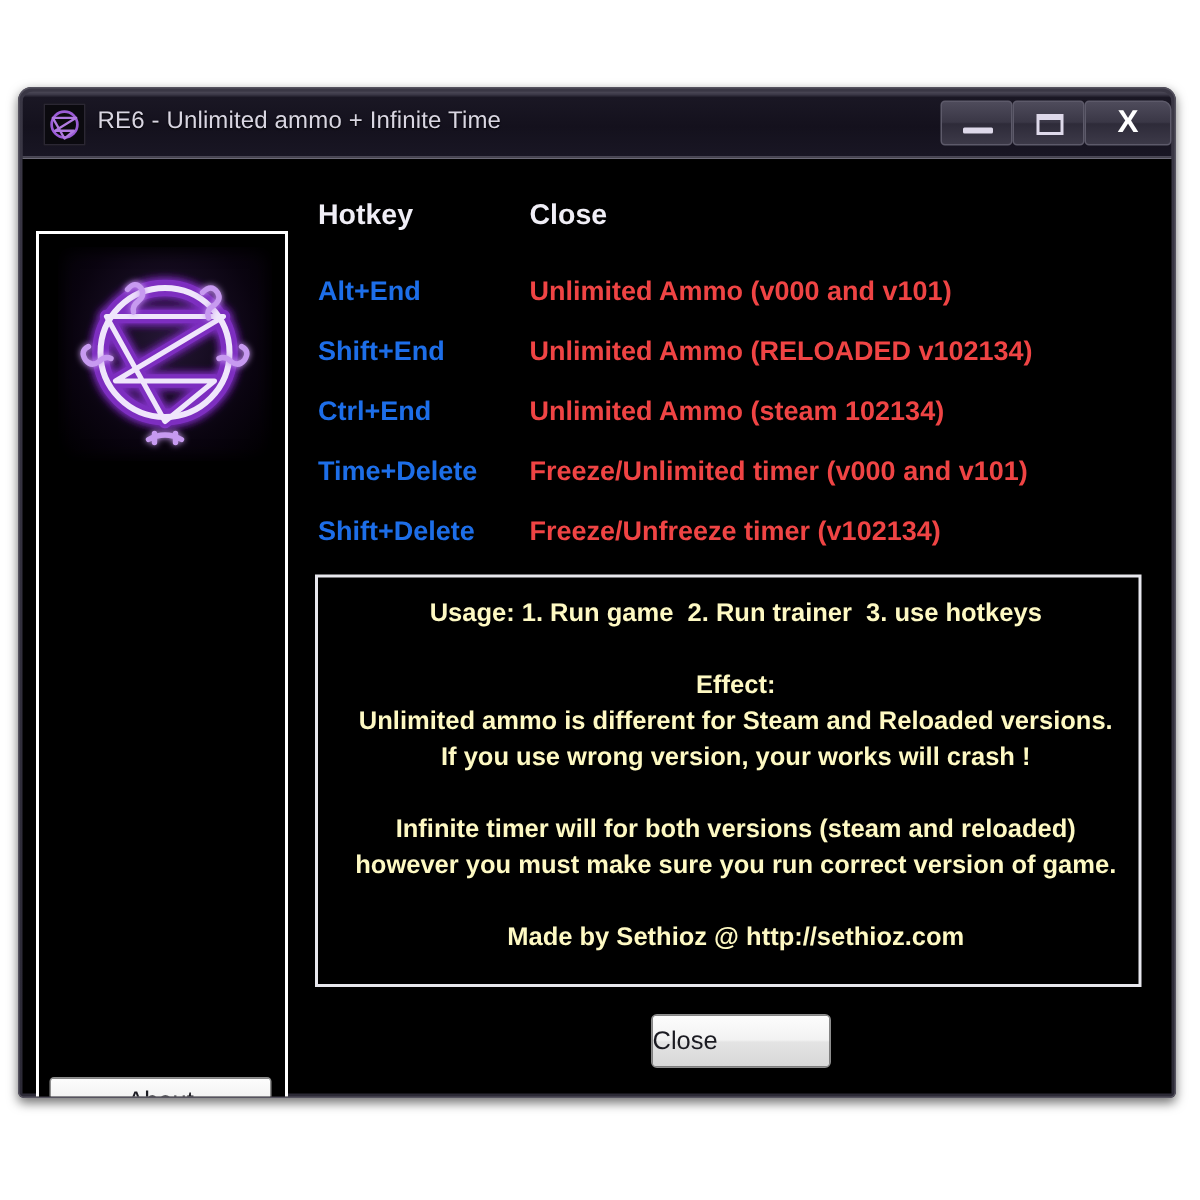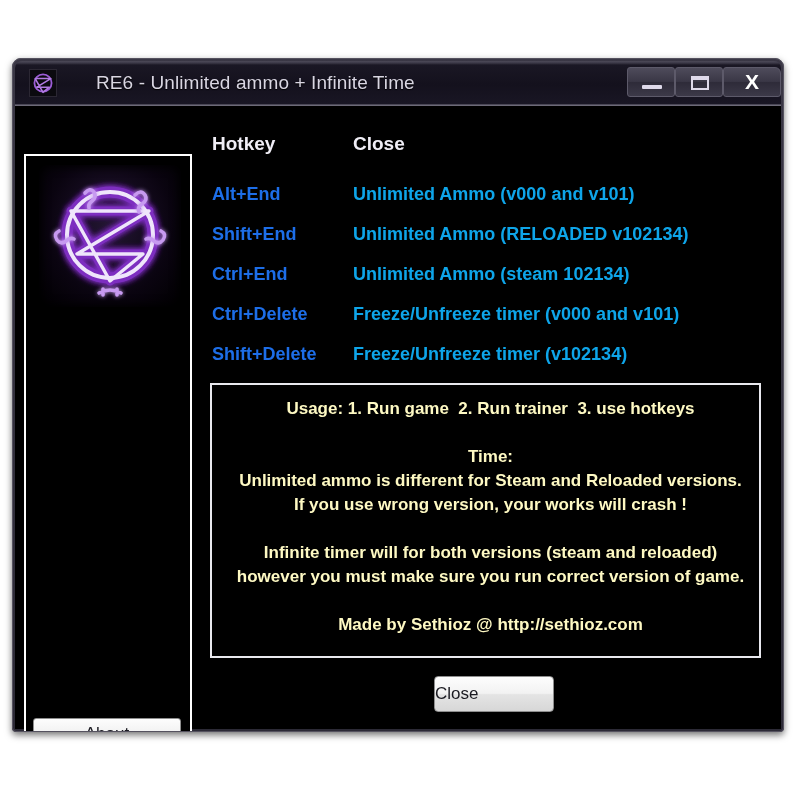--- a/index.html
+++ b/index.html
@@ -52,26 +52,25 @@
     position: absolute;
     left: 14px; top: 8px;
     width: 28px; height: 28px;
     background: #0b0a0f;
     border: 1px solid #2b2733;
     box-sizing: border-box;
   }
   #title-text {
     position: absolute;
     left: 50px; top: 11px;
-    font-size: 19px;
+    font-size: 16px;
     color: #d9d6e2;
     letter-spacing: 0.1px;
     white-space: nowrap;
     text-shadow: 0 1px 1px #000;
-    margin-left: 31px;
   }
 
   .winbtn {
     position: absolute;
     top: 6px;
     height: 30px;
     border-radius: 3px;
     background: linear-gradient(180deg, #4e4b5b 0%, #3a3746 48%, #2e2b39 52%, #3c3948 100%);
     border: 1px solid #5d5a6a;
     box-sizing: border-box;
@@ -158,21 +157,21 @@
   #hdr-effect { left: 155px; top: 19px; }
 
   .hk-row { position: absolute; left: 0; width: 100%; height: 24px; }
   .hk-key {
     position: absolute; left: 14px; top: 0;
     font-size: 18px; font-weight: bold; color: #1d6ee8;
     white-space: nowrap;
   }
   .hk-eff {
     position: absolute; left: 155px; top: 0;
-    font-size: 18px; font-weight: bold; color: #0ea5e9;
+    font-size: 18px; font-weight: bold; color: #ef4444;
     white-space: nowrap;
   }
 
   
   #notes {
     position: absolute;
     left: 12px; top: 269px;
     width: 551px; height: 275px;
     background: #000000;
     border: 2px solid #e8e8ee;
@@ -281,33 +280,33 @@
             </div>
             <div class="hk-row" style="top: 110px;">
               <div class="hk-key">Shift+End</div>
               <div class="hk-eff">Unlimited Ammo (RELOADED v102134)</div>
             </div>
             <div class="hk-row" style="top: 150px;">
               <div class="hk-key">Ctrl+End</div>
               <div class="hk-eff">Unlimited Ammo (steam 102134)</div>
             </div>
             <div class="hk-row" style="top: 190px;">
-              <div class="hk-key">Ctrl+Delete</div>
-              <div class="hk-eff">Freeze/Unfreeze timer (v000 and v101)</div>
+              <div class="hk-key">Time+Delete</div>
+              <div class="hk-eff">Freeze/Unlimited timer (v000 and v101)</div>
             </div>
             <div class="hk-row" style="top: 230px;">
               <div class="hk-key">Shift+Delete</div>
               <div class="hk-eff">Freeze/Unfreeze timer (v102134)</div>
             </div>
           </div>
 
         <div id="notes">
             <div class="note-line">Usage: 1. Run game  2. Run trainer  3. use hotkeys</div>
             <div class="note-gap"></div>
-            <div class="note-line">Time:</div>
+            <div class="note-line">Effect:</div>
             <div class="note-line">Unlimited ammo is different for Steam and Reloaded versions.</div>
             <div class="note-line">If you use wrong version, your works will crash !</div>
             <div class="note-gap"></div>
             <div class="note-line">Infinite timer will for both versions (steam and reloaded)</div>
             <div class="note-line">however you must make sure you run correct version of game.</div>
             <div class="note-gap"></div>
             <div class="note-line">Made by Sethioz @ http://sethioz.com</div>
           </div>
 
         <div id="close-button">Close</div>

